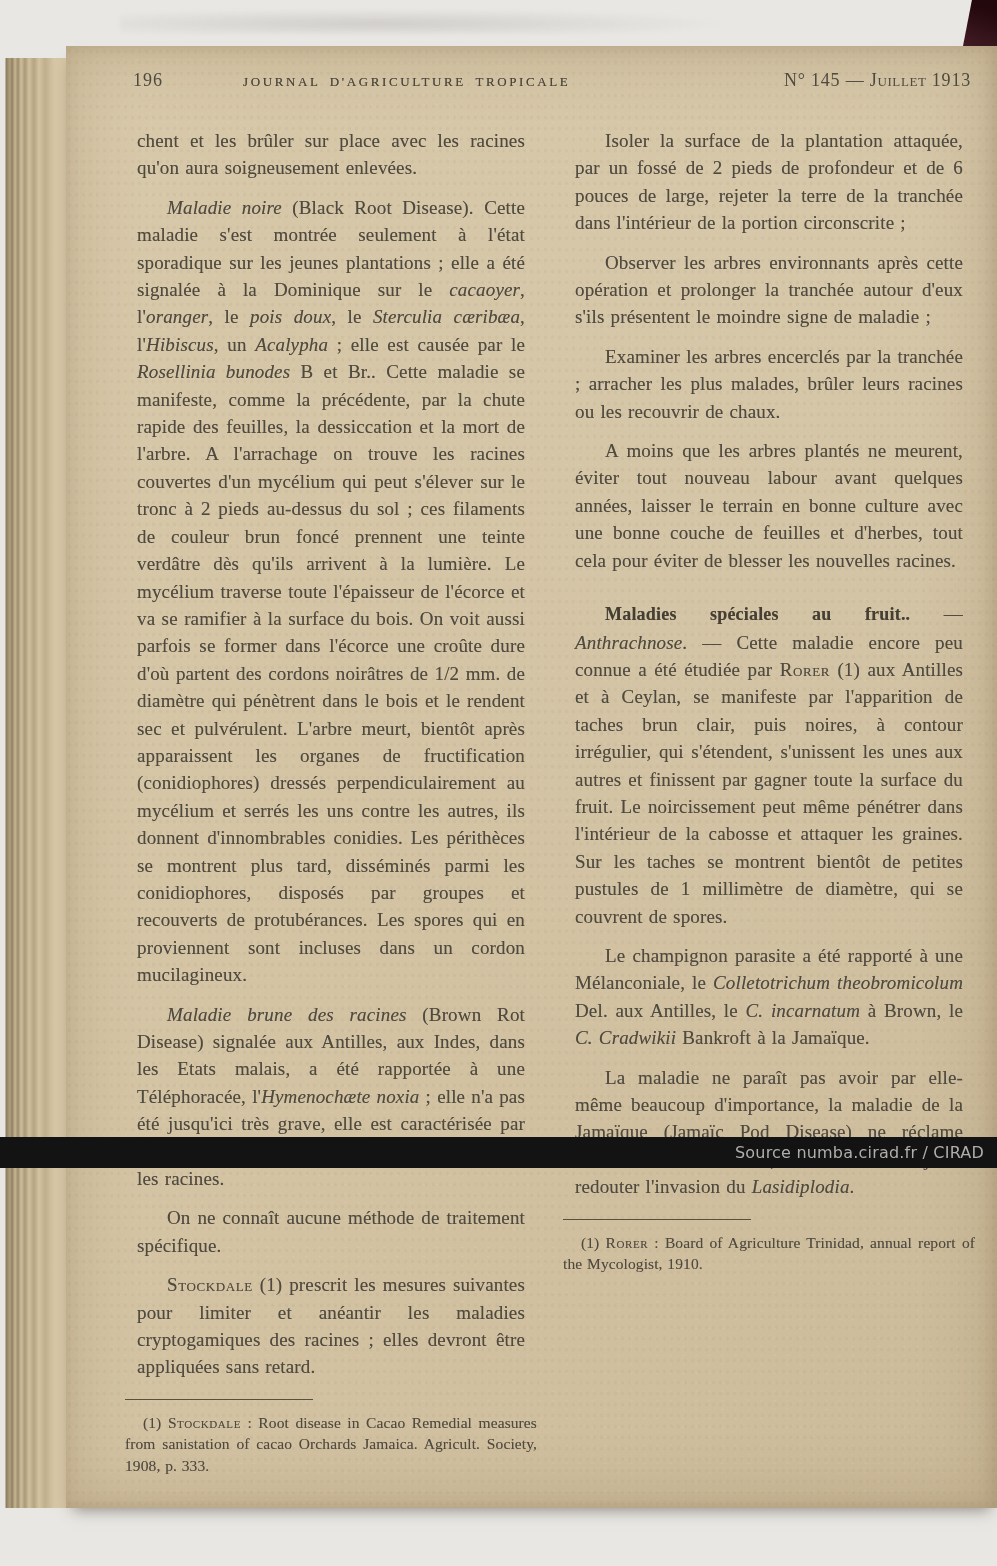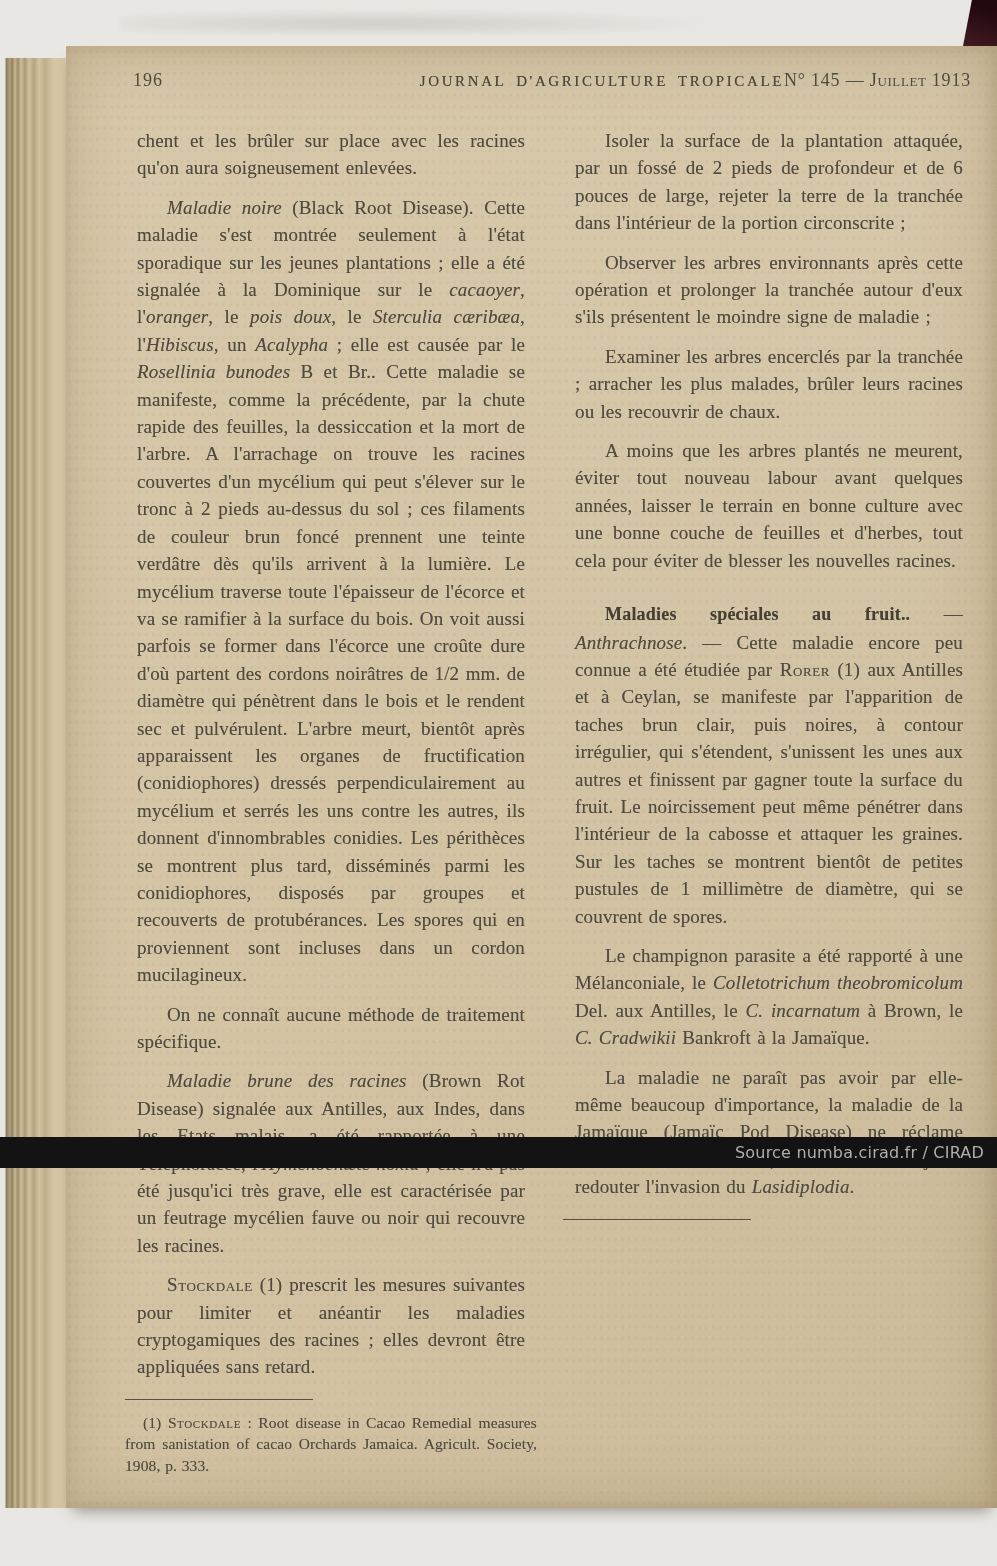--- a/index.html
+++ b/index.html
@@ -48,21 +48,21 @@
     padding:24px 22px 0 59px;
     color:#4f4a40;
     font-family:"Liberation Serif","DejaVu Serif",serif;}
 
   .speck{position:absolute;left:50px;top:1146px;width:9px;height:8px;border-radius:50% 45% 55% 50%;
     background:#453c30;opacity:.85;}
 
   .header{display:grid;grid-template-columns:110px 1fr auto;align-items:baseline;
     margin:0 4px 24px 8px;}
   .pagenum{font-size:18px;letter-spacing:1px;}
-  .title{text-align:right;font-size:15px;letter-spacing:2.6px;word-spacing:4px;
+  .title{text-align:left;font-size:13px;letter-spacing:2.6px;word-spacing:4px;
     color:#4b463c;text-shadow:0 0 .5px rgba(75,70,60,.6);}
   .issue{font-size:18px;letter-spacing:.8px;text-align:right;}
 
   .columns{display:flex;gap:26px;}
   .col{flex:1 1 0;min-width:0;}
 
   .para{margin:12px;text-align:justify;font-size:19px;line-height:27.4px;
     letter-spacing:.15px;word-spacing:1.2px;text-indent:30px;
     text-shadow:0 0 .4px rgba(80,72,58,.45);}
   .para.noindent{text-indent:0;}
@@ -98,39 +98,40 @@
       <span class="pagenum">196</span>
       <span class="title">JOURNAL D'AGRICULTURE TROPICALE</span>
       <span class="issue"><span>N° 145 — </span><span class="seg-sc">Juillet</span><span> 1913</span></span>
     </div>
 
     <div class="columns">
       <div class="col">
         <div>
             <p class="para noindent"><span>chent et les brûler sur place avec les racines qu'on aura soigneusement enlevées.</span></p>
             <p class="para"><span class="seg-i">Maladie noire</span><span> (Black Root Disease). Cette maladie s'est montrée seulement à l'état sporadique sur les jeunes plantations ; elle a été signalée à la Dominique sur le </span><span class="seg-i">cacaoyer</span><span>, l'</span><span class="seg-i">oranger</span><span>, le </span><span class="seg-i">pois doux</span><span>, le </span><span class="seg-i">Sterculia cæribæa</span><span>, l'</span><span class="seg-i">Hibiscus</span><span>, un </span><span class="seg-i">Acalypha</span><span> ; elle est causée par le </span><span class="seg-i">Rosellinia bunodes</span><span> B et Br.. Cette maladie se manifeste, comme la précédente, par la chute rapide des feuilles, la dessiccation et la mort de l'arbre. A l'arrachage on trouve les racines couvertes d'un mycélium qui peut s'élever sur le tronc à 2 pieds au-dessus du sol ; ces filaments de couleur brun foncé prennent une teinte verdâtre dès qu'ils arrivent à la lumière. Le mycélium traverse toute l'épaisseur de l'écorce et va se ramifier à la surface du bois. On voit aussi parfois se former dans l'écorce une croûte dure d'où partent des cordons noirâtres de 1/2 mm. de diamètre qui pénètrent dans le bois et le rendent sec et pulvérulent. L'arbre meurt, bientôt après apparaissent les organes de fructification (conidiophores) dressés perpendiculairement au mycélium et serrés les uns contre les autres, ils donnent d'innombrables conidies. Les périthèces se montrent plus tard, disséminés parmi les conidiophores, disposés par groupes et recouverts de protubérances. Les spores qui en proviennent sont incluses dans un cordon mucilagineux.</span></p>
+            <p class="para"><span class="seg-i">Maladie brune des racines</span><span> (Brown Rot Disease) signalée aux Antilles, aux Indes, dans les Etats malais, a été rapportée à une Téléphoracée, l'</span><span class="seg-i">Hymenochæte noxia</span><span> ; elle n'a pas été jusqu'ici très grave, elle est caractérisée par un feutrage mycélien fauve ou noir qui recouvre les racines.</span></p>
             <p class="para"><span>On ne connaît aucune méthode de traitement spécifique.</span></p>
-            <p class="para"><span class="seg-i">Maladie brune des racines</span><span> (Brown Rot Disease) signalée aux Antilles, aux Indes, dans les Etats malais, a été rapportée à une Téléphoracée, l'</span><span class="seg-i">Hymenochæte noxia</span><span> ; elle n'a pas été jusqu'ici très grave, elle est caractérisée par un feutrage mycélien fauve ou noir qui recouvre les racines.</span></p>
             <p class="para"><span class="seg-sc">Stockdale</span><span> (1) prescrit les mesures suivantes pour limiter et anéantir les maladies cryptogamiques des racines ; elles devront être appliquées sans retard.</span></p>
           </div>
         <hr class="fn-rule">
         <p class="footnote"><span>(1) </span><span class="seg-sc">Stockdale</span><span> : Root disease in Cacao Remedial measures from sanistation of cacao Orchards Jamaica. Agricult. Society, 1908, p. 333.</span></p>
       </div>
 
       <div class="col">
         <div>
             <p class="para"><span>Isoler la surface de la plantation attaquée, par un fossé de 2 pieds de profondeur et de 6 pouces de large, rejeter la terre de la tranchée dans l'intérieur de la portion circonscrite ;</span></p>
             <p class="para"><span>Observer les arbres environnants après cette opération et prolonger la tranchée autour d'eux s'ils présentent le moindre signe de maladie ;</span></p>
             <p class="para"><span>Examiner les arbres encerclés par la tranchée ; arracher les plus malades, brûler leurs racines ou les recouvrir de chaux.</span></p>
             <p class="para"><span>A moins que les arbres plantés ne meurent, éviter tout nouveau labour avant quelques années, laisser le terrain en bonne culture avec une bonne couche de feuilles et d'herbes, tout cela pour éviter de blesser les nouvelles racines.</span></p>
             <p class="para spaced"><span class="seg-b">Maladies spéciales au fruit..</span><span> — </span><span class="seg-i">Anthrachnose</span><span>. — Cette maladie encore peu connue a été étudiée par </span><span class="seg-sc">Rorer</span><span> (1) aux Antilles et à Ceylan, se manifeste par l'apparition de taches brun clair, puis noires, à contour irrégulier, qui s'étendent, s'unissent les unes aux autres et finissent par gagner toute la surface du fruit. Le noircissement peut même pénétrer dans l'intérieur de la cabosse et attaquer les graines. Sur les taches se montrent bientôt de petites pustules de 1 millimètre de diamètre, qui se couvrent de spores.</span></p>
             <p class="para"><span>Le champignon parasite a été rapporté à une Mélanconiale, le </span><span class="seg-i">Colletotrichum theobromicolum</span><span> Del. aux Antilles, le </span><span class="seg-i">C. incarnatum</span><span> à Brown, le </span><span class="seg-i">C. Cradwikii</span><span> Bankroft à la Jamaïque.</span></p>
             <p class="para"><span>La maladie ne paraît pas avoir par elle-même beaucoup d'importance, la maladie de la Jamaïque (Jamaïc Pod Disease) ne réclame même aucun traitement, mais il faut toujours redouter l'invasion du </span><span class="seg-i">Lasidiplodia</span><span>.</span></p>
           </div>
         <hr class="fn-rule">
+        <p class="footnote"><span>(1) </span><span class="seg-sc">Rorer</span><span> : Board of Agriculture Trinidad, annual report of the Mycologist, 1910.</span></p>
       </div>
     </div>
   </div>
 
   <div class="speck"></div>
 
   <div class="footer">
     <span>Source numba.cirad.fr / CIRAD</span>
   </div>
 </div>

